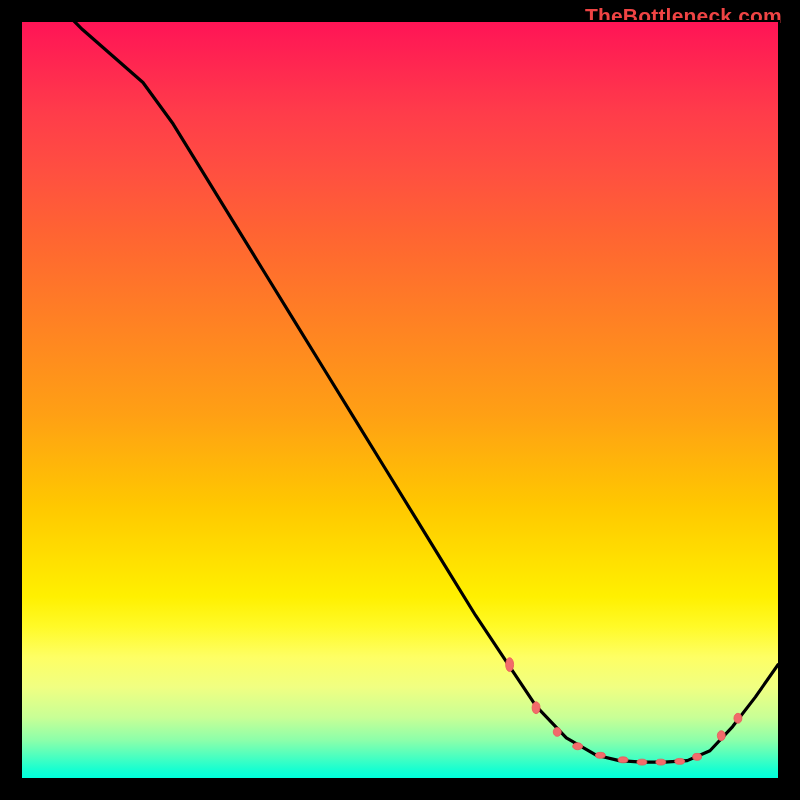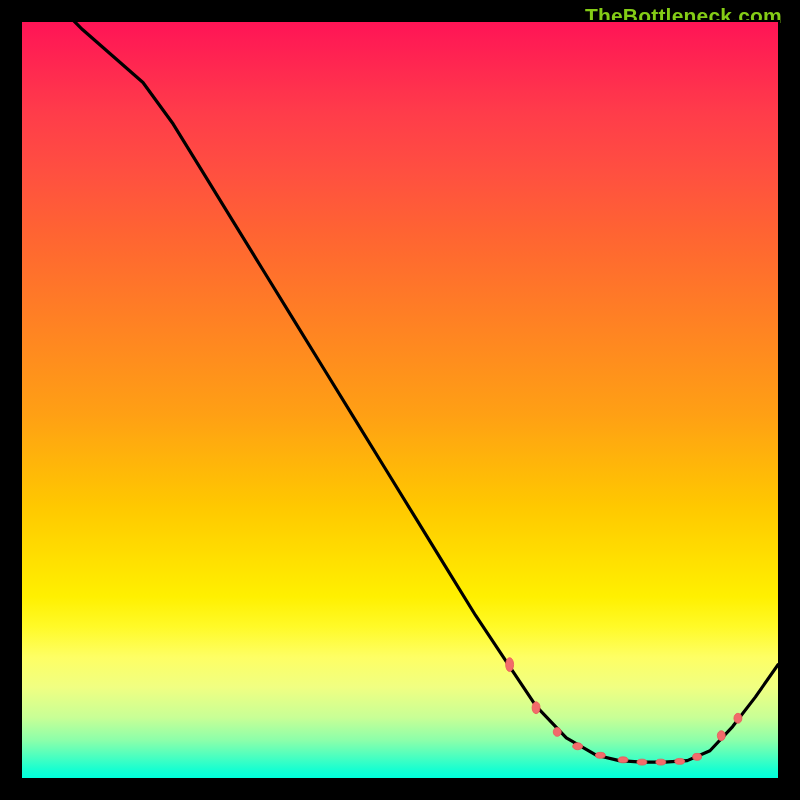--- a/index.html
+++ b/index.html
@@ -51,21 +51,21 @@
     width: 100%; height: 100%;
     pointer-events: none;
   }
   .watermark {
     position: absolute;
     top: 4px;
     right: 18px;
     font-family: Arial, Helvetica, sans-serif;
     font-size: 21px;
     font-weight: bold;
-    color: #84cc16;
+    color: #ef4444;
     letter-spacing: 0.2px;
   }
 </style>
 </head>
 <body>
 
 <div class="chart-container">
   <div class="watermark">TheBottleneck.com</div>
   <div class="plot-area">
     <div class="gradient-bg"></div>

